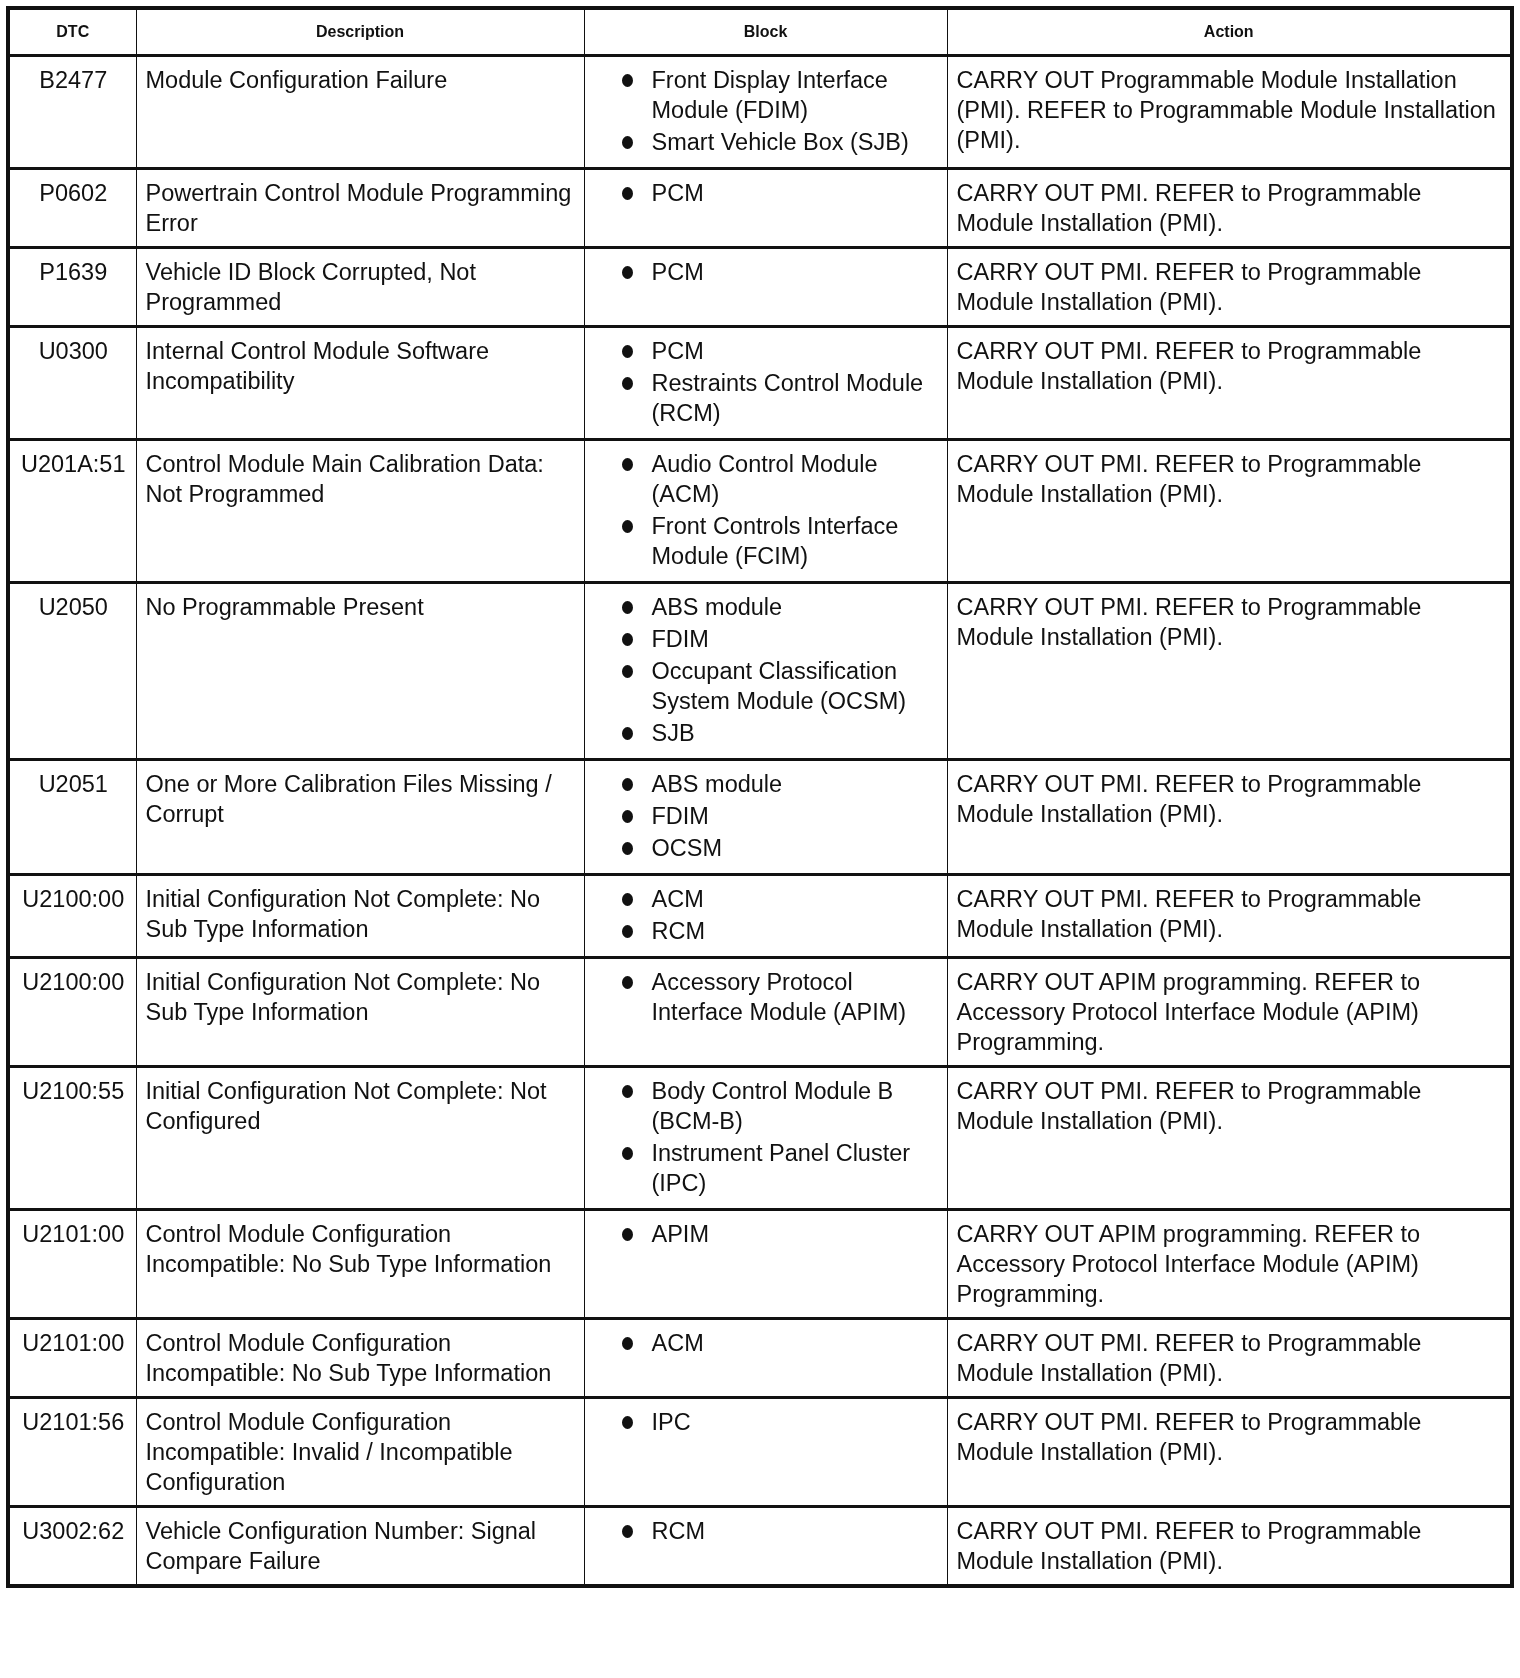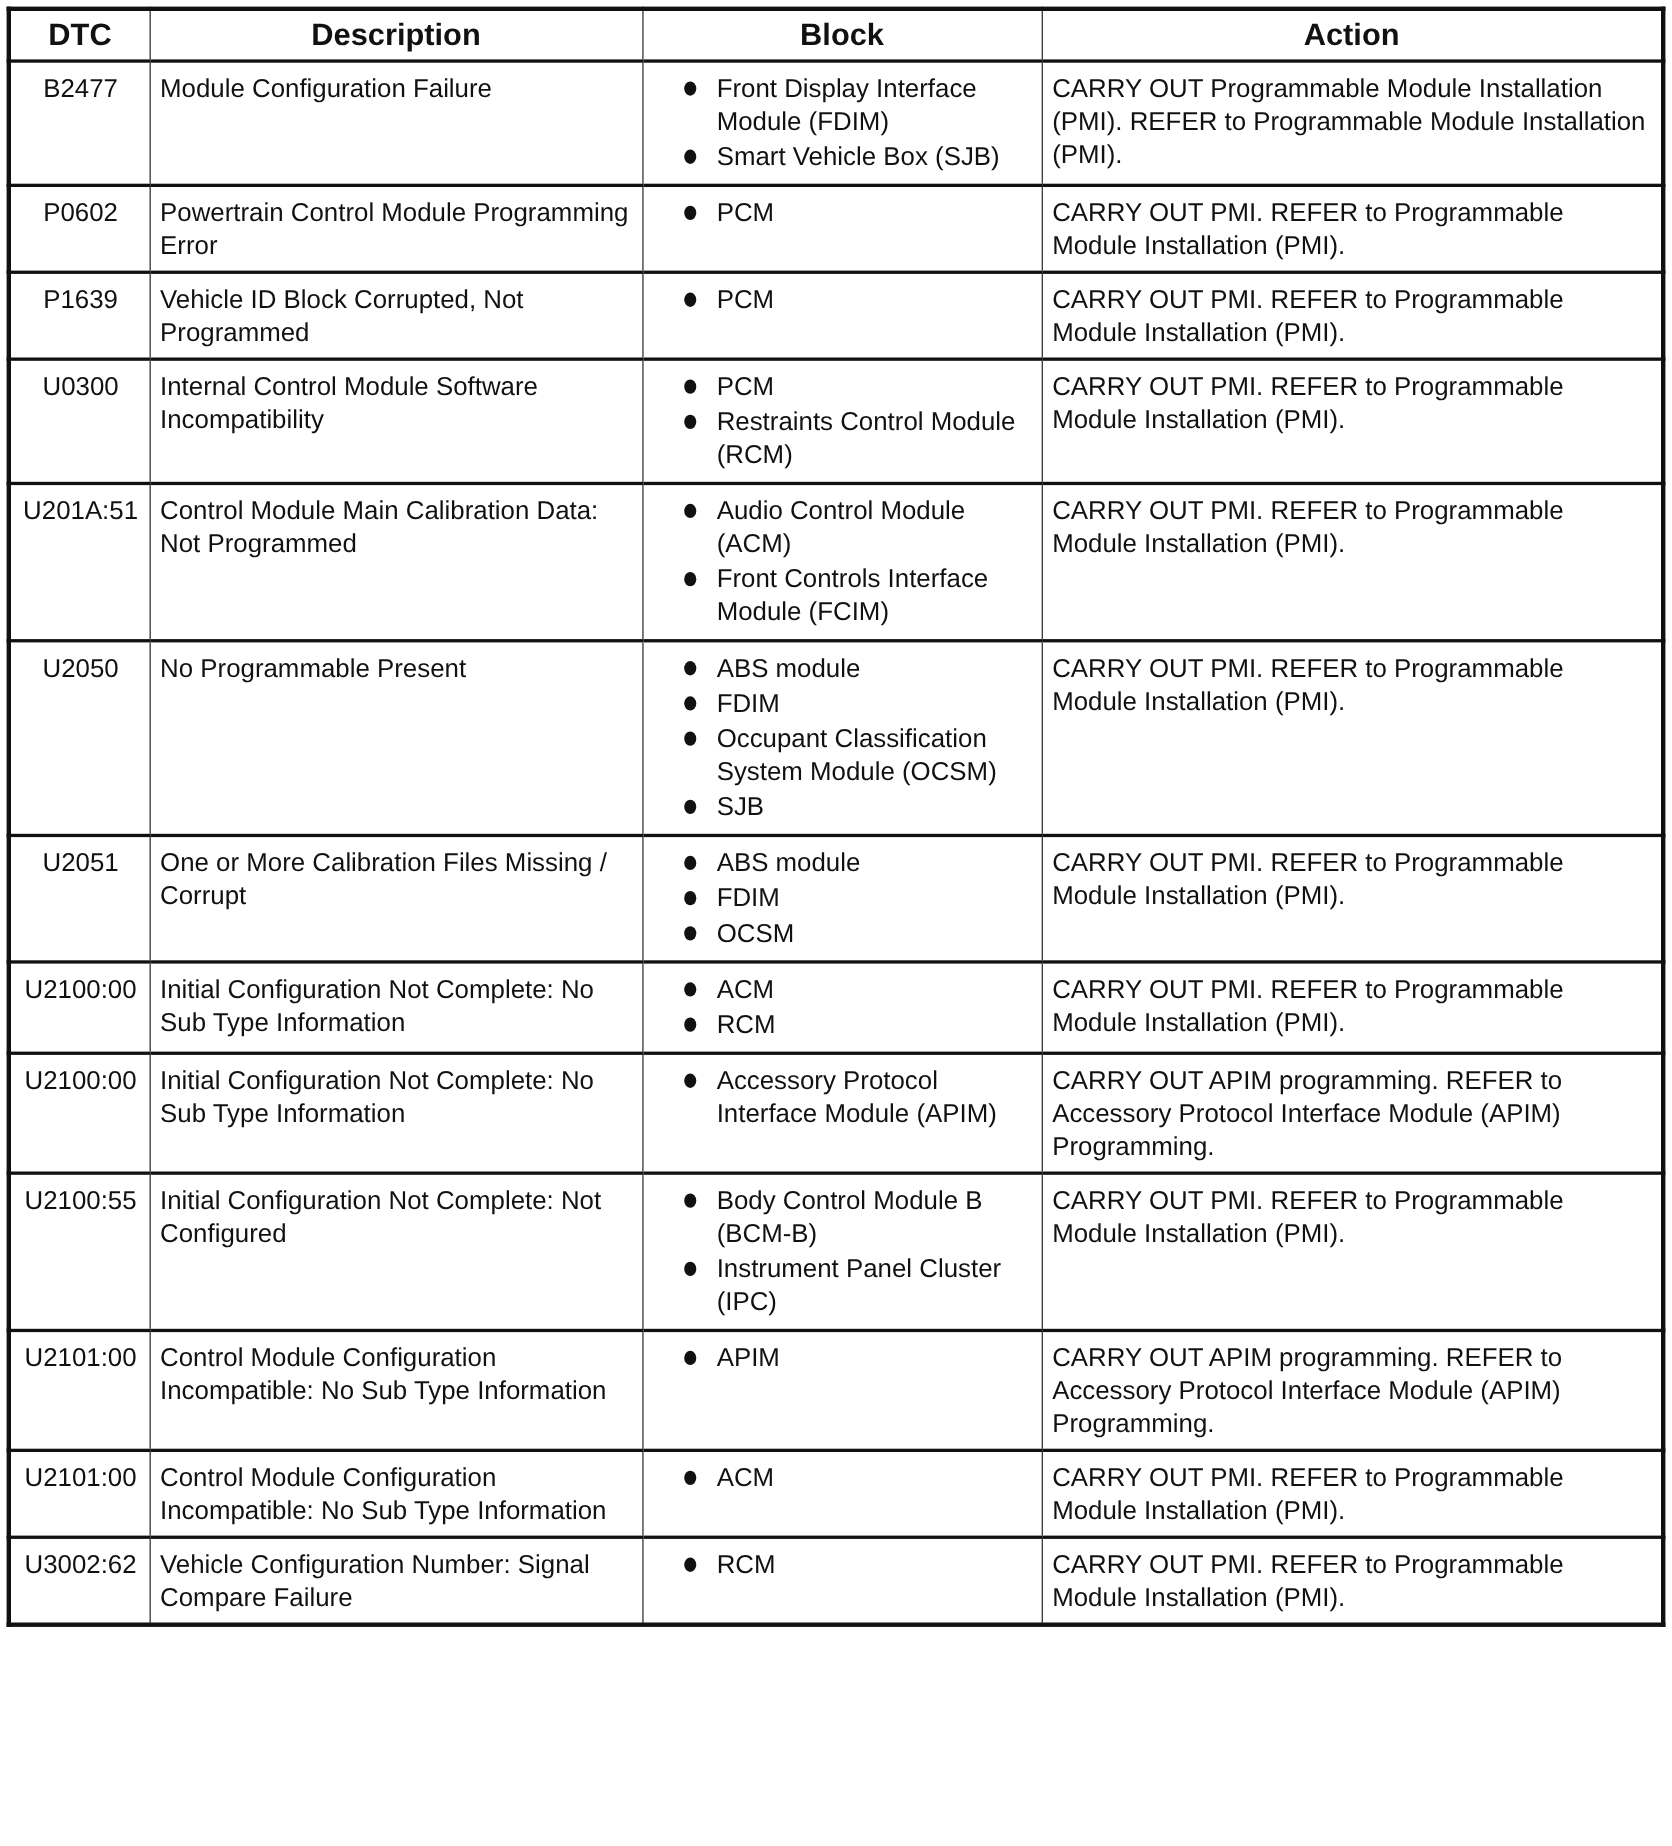--- a/index.html
+++ b/index.html
@@ -10,21 +10,21 @@
     border: 4px solid #111; table-layout: fixed;
     font-size: 23.5px; line-height: 30px;
   }
   table.dtc col.c1 { width: 128px; }
   table.dtc col.c2 { width: 448px; }
   table.dtc col.c3 { width: 363px; }
   table.dtc col.c4 { width: auto; }
   table.dtc th {
     font-weight: bold; text-align: center; height: 44px;
     border-bottom: 3px solid #111; border-right: 1.5px solid #111;
-    padding: 0 6px; font-size: 28px;
+    padding: 0 6px; font-size: 16px;
   }
   table.dtc td {
     vertical-align: top; border-top: 3px solid #111; border-right: 1.5px solid #111;
     padding: 8px 8px 8px 9px;
   }
   table.dtc th:last-child, table.dtc td:last-child { border-right: none; }
   td.code { text-align: center; padding-left: 2px; padding-right: 2px; }
   ul.src { list-style: none; margin: 0; padding: 0 0 0 28px; }
   ul.src li { position: relative; padding-left: 30px; margin: 0 0 2px 0; }
   ul.src li .bullet {
@@ -175,20 +175,30 @@
         <td class="code">U2101:00</td>
         <td>Control Module Configuration Incompatible: No Sub Type Information</td>
         <td>
           <ul class="src">
             <li><span class="bullet"></span><span>ACM</span></li>
           </ul>
         </td>
         <td>CARRY OUT PMI. REFER to Programmable Module Installation (PMI).</td>
       </tr>
       <tr>
+        <td class="code">U2101:56</td>
+        <td>Control Module Configuration Incompatible: Invalid / Incompatible Configuration</td>
+        <td>
+          <ul class="src">
+            <li><span class="bullet"></span><span>IPC</span></li>
+          </ul>
+        </td>
+        <td>CARRY OUT PMI. REFER to Programmable Module Installation (PMI).</td>
+      </tr>
+      <tr>
         <td class="code">U3002:62</td>
         <td>Vehicle Configuration Number: Signal Compare Failure</td>
         <td>
           <ul class="src">
             <li><span class="bullet"></span><span>RCM</span></li>
           </ul>
         </td>
         <td>CARRY OUT PMI. REFER to Programmable Module Installation (PMI).</td>
       </tr>
     </tbody>

